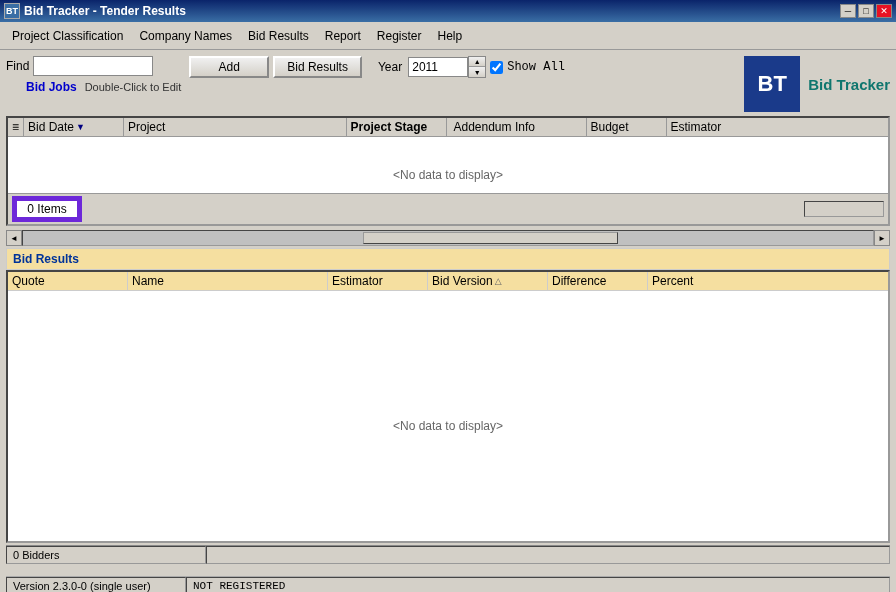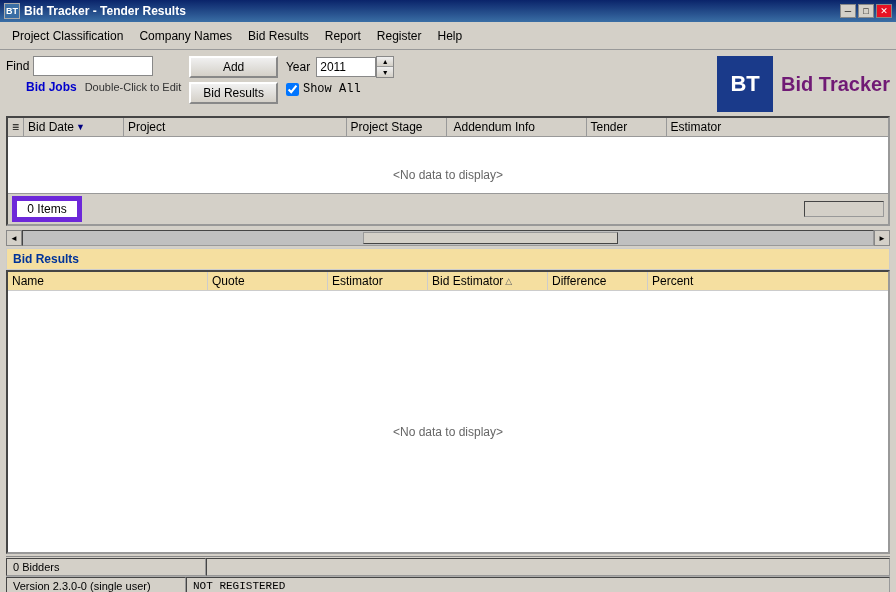--- a/index.html
+++ b/index.html
@@ -122,38 +122,38 @@
       font-size: 12px;
       padding-left: 20px;
     }
     .double-click-label {
       font-size: 11px;
       color: #333;
     }
 
     .toolbar-buttons {
       display: flex;
-      flex-direction: column;
+      flex-direction: row;
       gap: 4px;
     }
     .win-btn {
       background: linear-gradient(to bottom, #f0f0f0, #d4d0c8);
       border: 2px solid;
       border-color: #fff #888 #888 #fff;
       padding: 2px 12px;
       font-size: 12px;
       cursor: pointer;
       min-width: 80px;
       text-align: center;
     }
 
     .year-section {
       display: flex;
-      flex-direction: column;
-      gap: 4px;
+      gap: 4px;
+      margin-left: 8px;
     }
     .year-row {
       display: flex;
       align-items: center;
       gap: 6px;
     }
     .year-label { font-size: 12px; }
     .year-input-wrap {
       display: flex;
       align-items: center;
@@ -209,23 +209,23 @@
       justify-content: center;
       position: relative;
     }
     .logo-bt {
       color: white;
       font-size: 22px;
       font-weight: bold;
       font-family: Arial, sans-serif;
     }
     .logo-title {
-      font-size: 20px;
+      font-size: 15px;
       font-weight: bold;
-      color: #701a75;
+      color: #0f766e;
     }
 
     
     .table-section {
       background: white;
       border: 2px inset #999;
       flex: 0 0 auto;
       height: 110px;
       margin-bottom: 4px;
       overflow: hidden;
@@ -249,21 +249,21 @@
     .th-icon {
       width: 16px;
       padding: 2px;
       border-right: 1px solid #999;
       display: flex;
       align-items: center;
       justify-content: center;
     }
     .th-bid-date { width: 100px; display: flex; align-items: center; gap: 2px; }
     .th-project { flex: 1; }
-    .th-stage { width: 100px; }
+    .th-stage { width: 100px; font-weight: bold; }
     .th-addendum { width: 140px; padding-left: 7px; }
     .th-budget { width: 80px; }
     .th-estimator { width: 80px; }
 
     .no-data {
       flex: 1;
       display: flex;
       align-items: center;
       justify-content: center;
       color: #666;
@@ -378,22 +378,22 @@
     .sort-arrow {
       font-size: 9px;
       color: #666;
     }
 
     
     .status-bar {
       background: #d4d0c8;
       border-top: 1px solid #888;
       display: flex;
-      align-items: flex-end;
-      height: 20px;
+      align-items: flex-start;
+      height: 31px;
       margin-top: 2px;
     }
     .status-item {
       border: 1px inset #999;
       padding: 1px 6px;
       font-size: 11px;
       height: 18px;
       display: flex;
       align-items: center;
     }
@@ -497,21 +497,21 @@
   <div class="table-section">
     <div class="table-header-row">
       <div class="th th-icon">≡</div>
       <div class="th th-bid-date">
         <span>Bid Date</span>
         <span class="filter-arrow">▼</span>
       </div>
       <div class="th th-project">Project</div>
       <div class="th th-stage">Project Stage</div>
       <div class="th th-addendum">Addendum Info</div>
-      <div class="th th-budget">Tender</div>
+      <div class="th th-budget">Budget</div>
       <div class="th th-estimator">Estimator</div>
     </div>
     <div class="no-data">&lt;No data to display&gt;</div>
     <div class="table-footer">
       <div class="items-box">0 Items</div>
       <div class="spacer-box"></div>
     </div>
   </div>
 
   <div class="hscroll-area">
@@ -521,25 +521,25 @@
     </div>
     <div class="hscroll-btn">►</div>
   </div>
 
   <div class="bid-results-section">
     <div class="bid-results-header">
       <span>Bid Results</span>
     </div>
     <div class="bid-results-table">
       <div class="br-header-row">
+        <div class="br-th br-th-quote">Quote</div>
         <div class="br-th br-th-name">Name</div>
-        <div class="br-th br-th-quote">Quote</div>
         <div class="br-th br-th-estimator">Estimator</div>
         <div class="br-th br-th-bidpos">
-          <span>Bid Estimator</span>
+          <span>Bid Version</span>
           <span class="sort-arrow">△</span>
         </div>
         <div class="br-th br-th-diff">Difference</div>
         <div class="br-th br-th-percent">Percent</div>
       </div>
       <div class="no-data">&lt;No data to display&gt;</div>
     </div>
   </div>
 
   <div class="status-bar">

